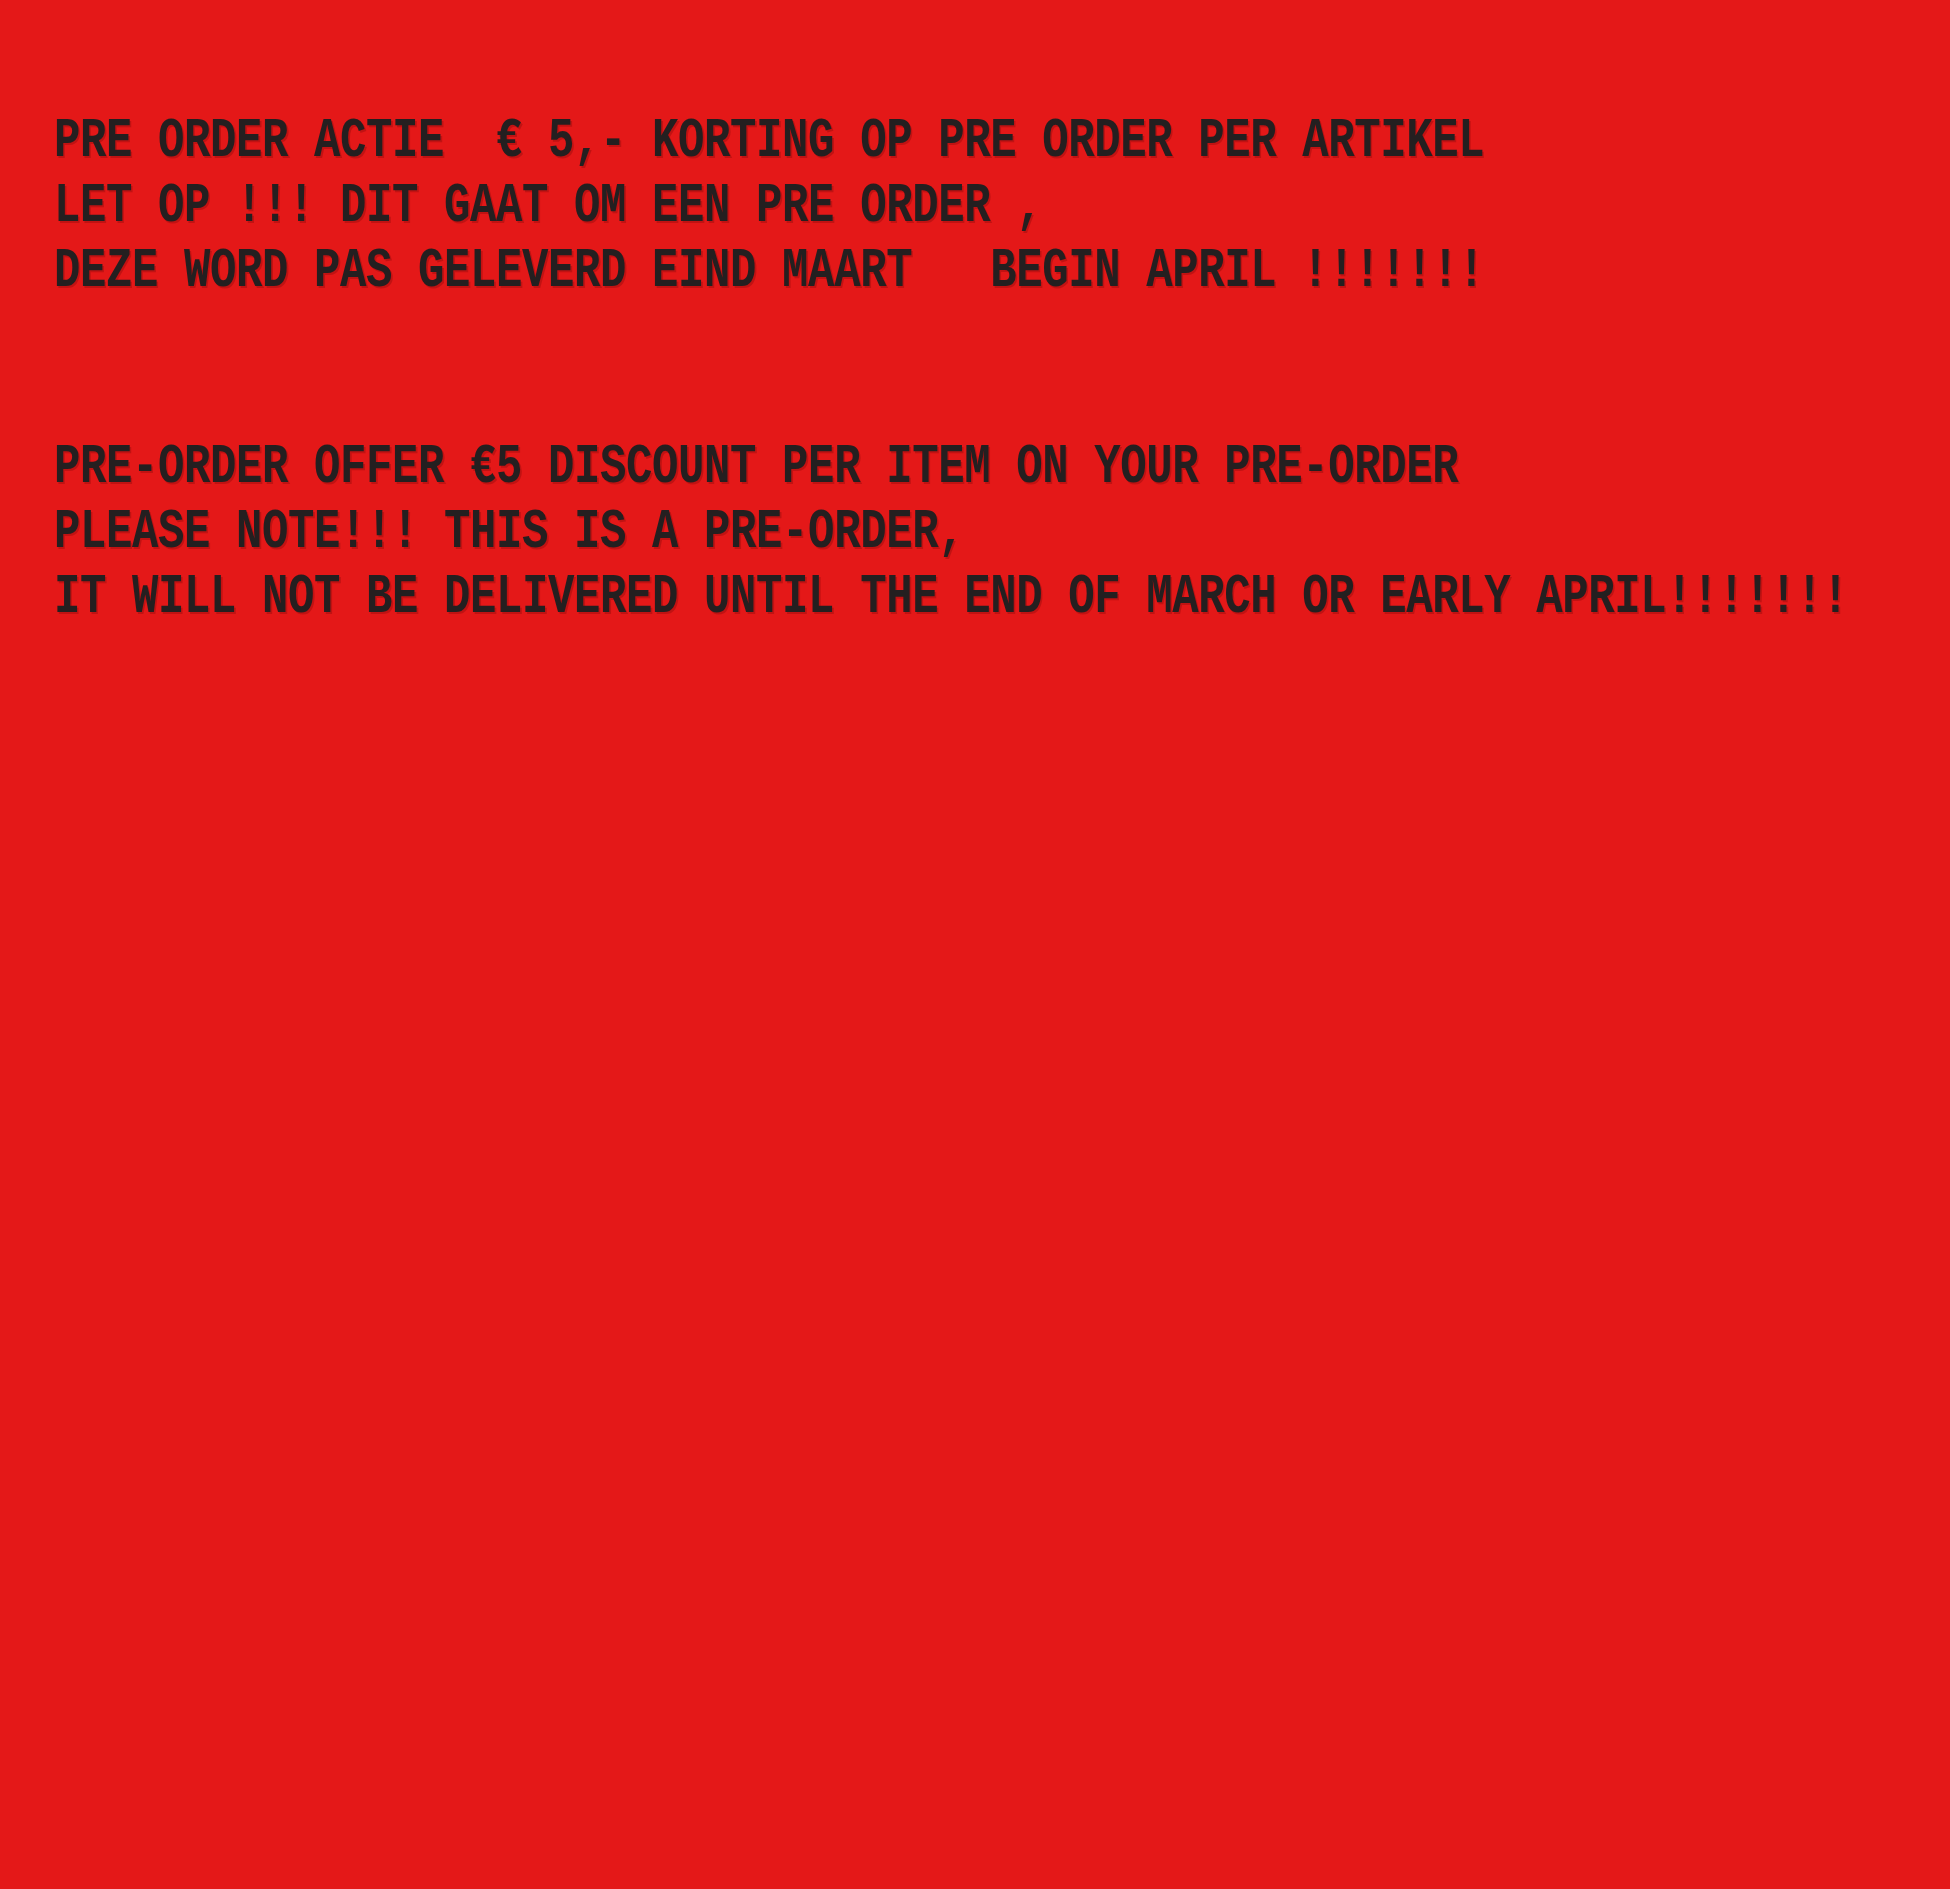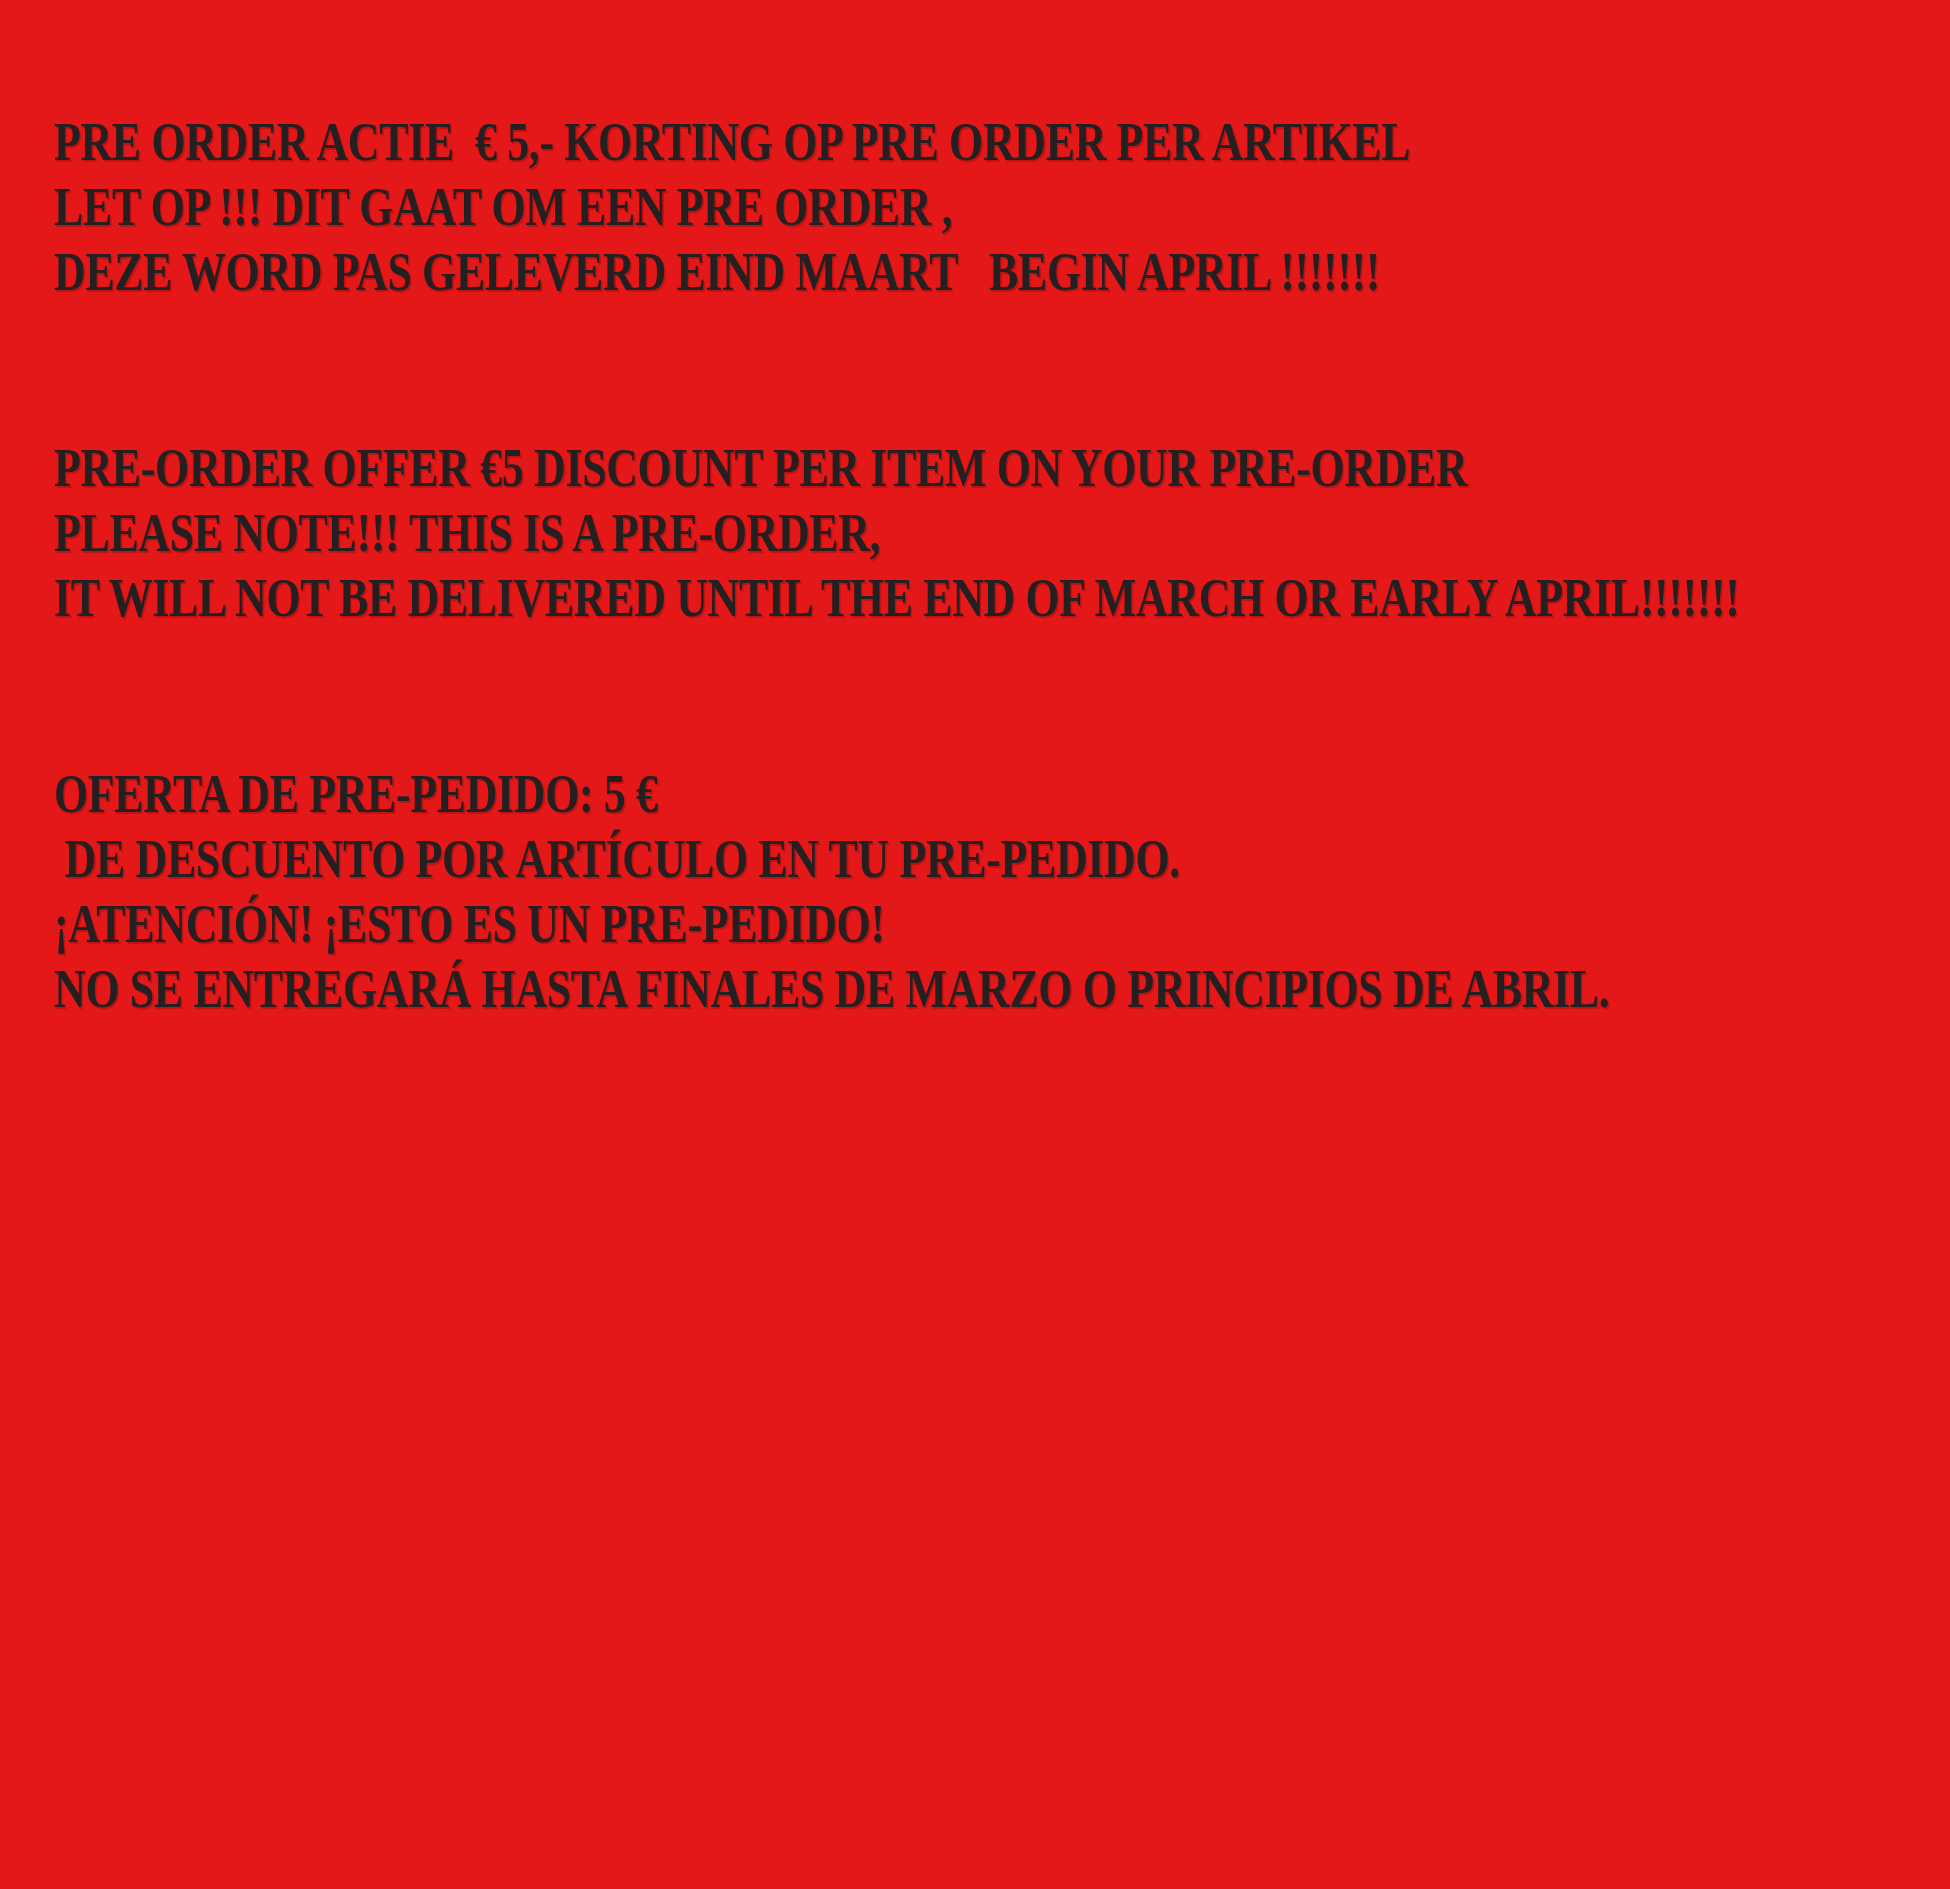--- a/index.html
+++ b/index.html
@@ -10,21 +10,21 @@
     width: 1950px;
     height: 1889px;
     background: #e41818;
     overflow: hidden;
   }
   .poster {
     box-sizing: border-box;
     width: 1950px;
     height: 1889px;
     padding: 109px 0 8px 54px;
-    font-family: Liberation Serif, serif;
+    font-family: Liberation Mono, monospace;
     font-weight: 700;
     color: #241f20;
   }
   .sec {
     margin: 0 0 131px 0;
   }
   .line {
     font-size: 55px;
     line-height: 65px;
     letter-spacing: -0.5px;
@@ -46,21 +46,15 @@
   </div>
 
 
   <div class="sec">
     <div class="line">PRE-ORDER OFFER €5 DISCOUNT PER ITEM ON YOUR PRE-ORDER</div>
     <div class="line">PLEASE NOTE!!! THIS IS A PRE-ORDER,</div>
     <div class="line">IT WILL NOT BE DELIVERED UNTIL THE END OF MARCH OR EARLY APRIL!!!!!!!</div>
   </div>
 
 
-  <div class="sec">
-    <div class="line">OFERTA DE PRE-PEDIDO: 5 €</div>
-    <div class="line"> DE DESCUENTO POR ARTÍCULO EN TU PRE-PEDIDO.</div>
-    <div class="line">¡ATENCIÓN! ¡ESTO ES UN PRE-PEDIDO!</div>
-    <div class="line">NO SE ENTREGARÁ HASTA FINALES DE MARZO O PRINCIPIOS DE ABRIL.</div>
-  </div>
 
 </div>
 
 
 </body></html>

